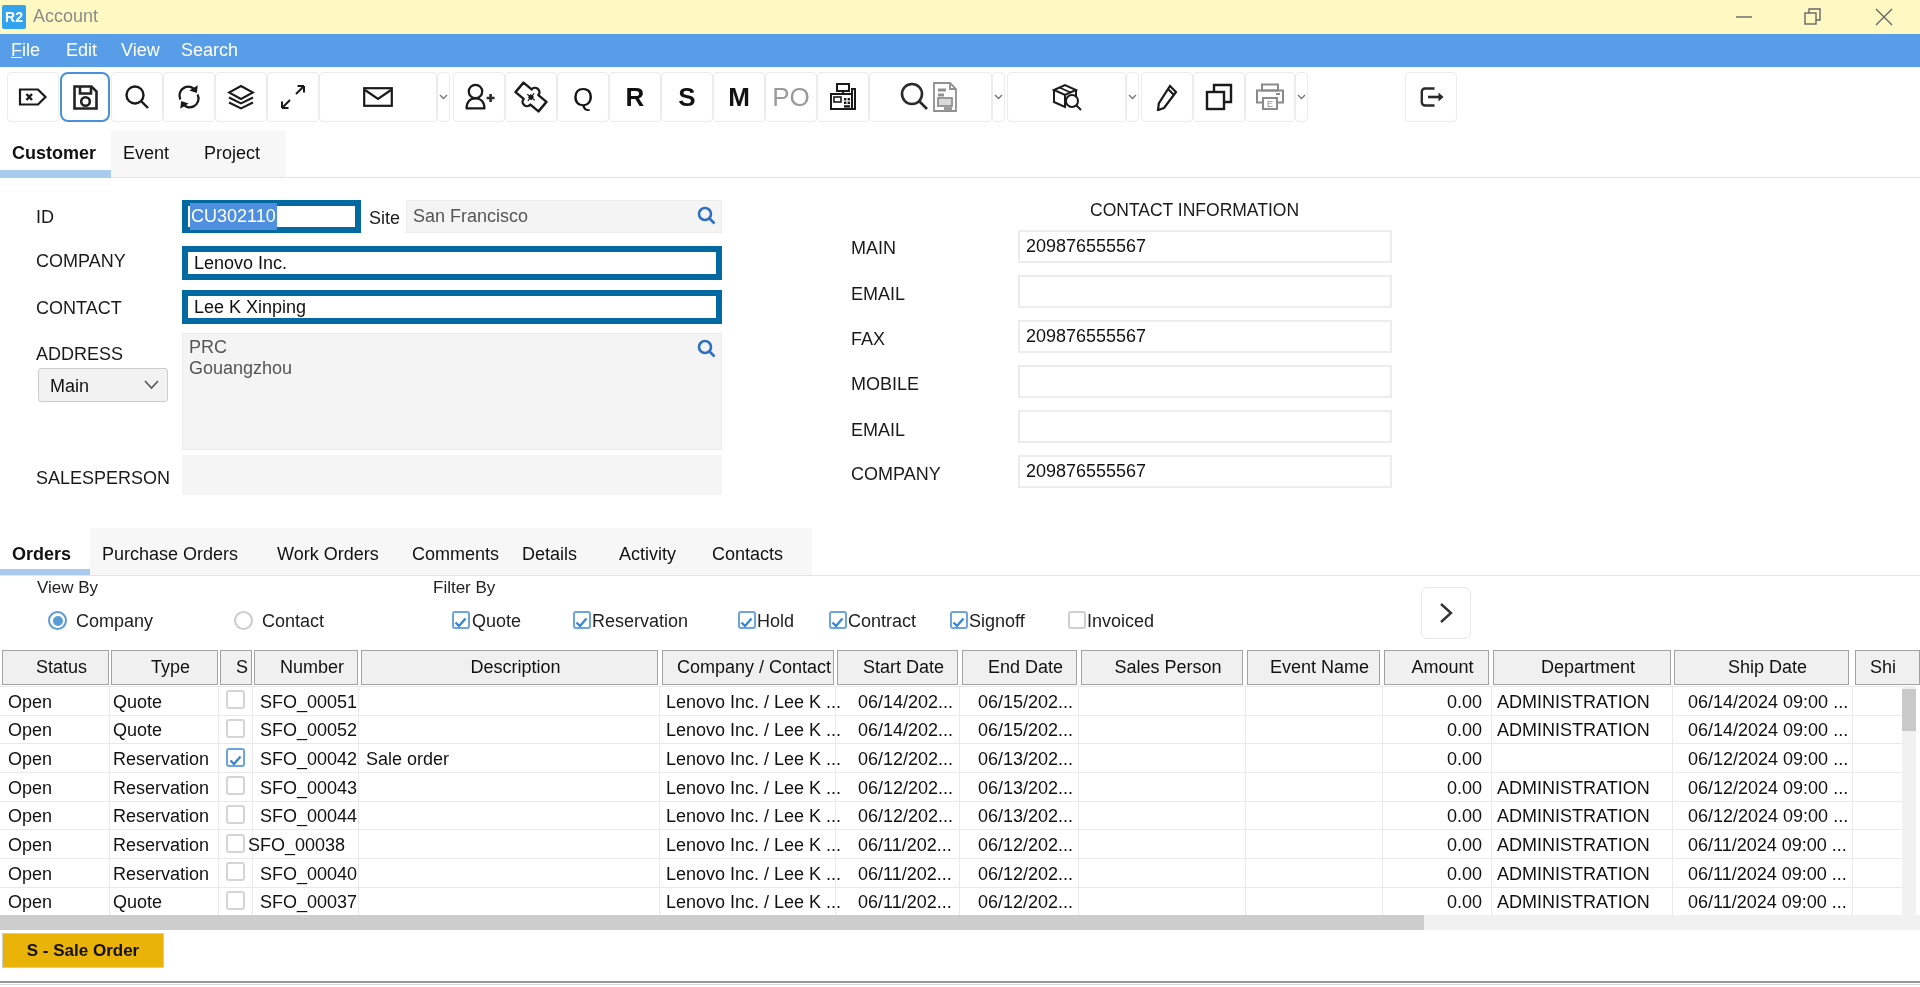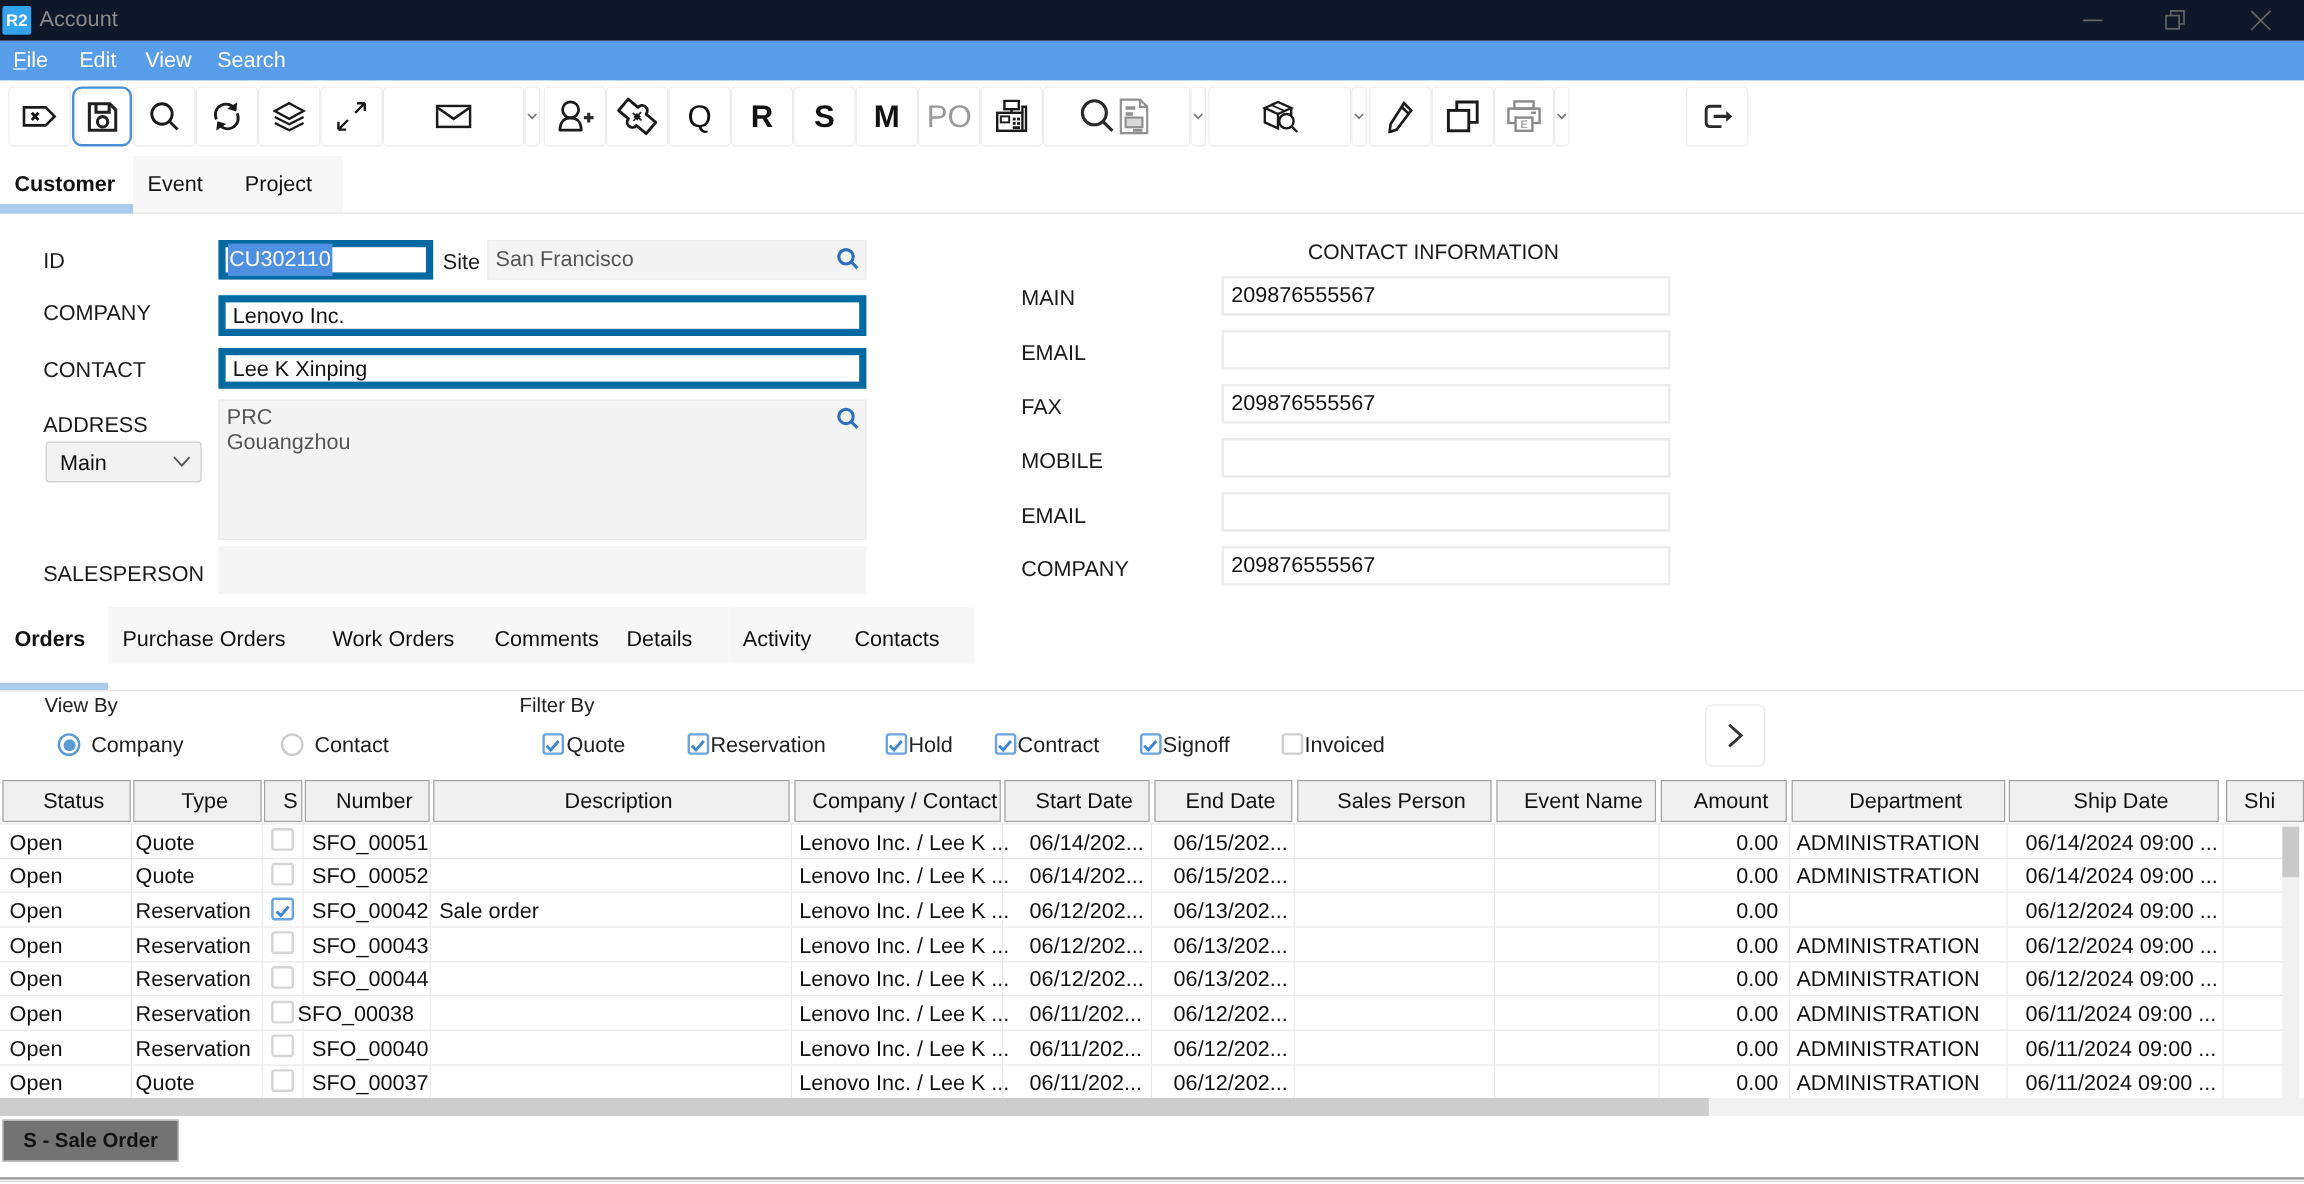--- a/index.html
+++ b/index.html
@@ -2,21 +2,21 @@
 <html><head>
 <meta charset="utf-8">
 <style>
 * { margin:0; padding:0; box-sizing:border-box; }
 html,body { width:1920px; height:987px; overflow:hidden; background:#fff;
   font-family:"Liberation Sans", sans-serif; }
 .abs { position:absolute; }
 #app { position:relative; width:1920px; height:987px; background:#fff; }
 
 
-#titlebar { position:absolute; left:0; top:0; width:1920px; height:34px; background:#0f172a; }
+#titlebar { position:absolute; left:0; top:0; width:1920px; height:34px; background:#fef9c3; }
 #logo { position:absolute; left:2px; top:5px; width:24px; height:24px; background:#33a3f0;
   border-radius:2px; color:#fff; font-weight:bold; font-size:14px; text-align:center; line-height:24px; }
 #apptitle { position:absolute; left:33px; top:6px; font-size:18px; color:#8b8b8b; }
 
 
 #menubar { position:absolute; left:0; top:34px; width:1920px; height:33px; background:#589de7; }
 .menuitem { position:absolute; top:6px; color:#fff; font-size:18px; }
 
 
 .btn { position:absolute; top:72px; height:50px; width:52px; border:1px solid #ececec;
@@ -36,21 +36,21 @@
 #custul { position:absolute; left:0; top:170px; width:111px; height:8px; background:#a9cbee; }
 
 
 .flabel { position:absolute; font-size:18px; color:#1a1a1a; }
 .finput { position:absolute; border:6px solid #0369a1; background:#fff; font-size:18px; color:#111;
   display:flex; align-items:center; padding-left:6px; }
 .finput.gray { background:#f4f4f4; border:1px solid #ececec; color:#555; }
 .finput.ci { border:2px solid #ececec; }
 
 
-#tabs2 { position:absolute; left:0; top:506px; width:1668px; height:48px; }
+#tabs2 { position:absolute; left:0; top:528px; width:1668px; height:48px; }
 .tab2 { position:absolute; top:0; height:47px; font-size:18px; color:#111;
   display:flex; align-items:center; justify-content:flex-start; padding-left:12px; padding-top:6px; background:#f7f7f7; }
 .tab2.active { background:#fff; font-weight:bold; }
 #ordul { position:absolute; left:0; top:569px; width:90px; height:7px; background:#a9cbee; }
 #tabs2line { position:absolute; left:0; top:575px; width:1920px; height:1px; background:#e4e4e4; }
 
 
 .small { position:absolute; font-size:17px; color:#222; }
 .cb { position:absolute; width:18px; height:18px; border-radius:3px; background:#fff; }
 .cb.on { border:2px solid #6ba4de; }
@@ -68,21 +68,21 @@
 .vline { position:absolute; top:36px; width:1px; background:#e9e9e9; height:229px; }
 .hline { position:absolute; left:0; width:1902px; height:1px; background:#e9e9e9; }
 .tcell { position:absolute; font-size:18px; color:#111; white-space:nowrap; }
 .rowcb { position:absolute; width:19px; height:19px; border-radius:3px; border:2px solid #d5d5d5; background:#fff; }
 
 #hsb { position:absolute; left:0; top:915px; width:1920px; height:15px; background:#f1f1f1; }
 #hsbthumb { position:absolute; left:0; top:0; width:1424px; height:15px; background:#cdcdcd; }
 #vsb { position:absolute; left:1902px; top:686px; width:14px; height:229px; background:#f1f1f1; }
 #vsbthumb { position:absolute; left:0; top:3px; width:14px; height:42px; background:#c9c9c9; }
 
-#salebtn { position:absolute; left:2px; top:933px; width:147px; height:35px; background:#737373;
+#salebtn { position:absolute; left:2px; top:933px; width:162px; height:35px; background:#eab308;
   border:1px solid #ccc; font-size:17px; font-weight:bold; color:#111;
   display:flex; align-items:center; justify-content:center; }
 #botbar1 { position:absolute; left:0; top:981px; width:1920px; height:2px; background:#9a9a9a; }
 #botbar2 { position:absolute; left:0; top:984px; width:1920px; height:1px; background:#d9d9d9; }
 </style>
 </head>
 <body>
 <div id="app">
 
   <div id="titlebar">

